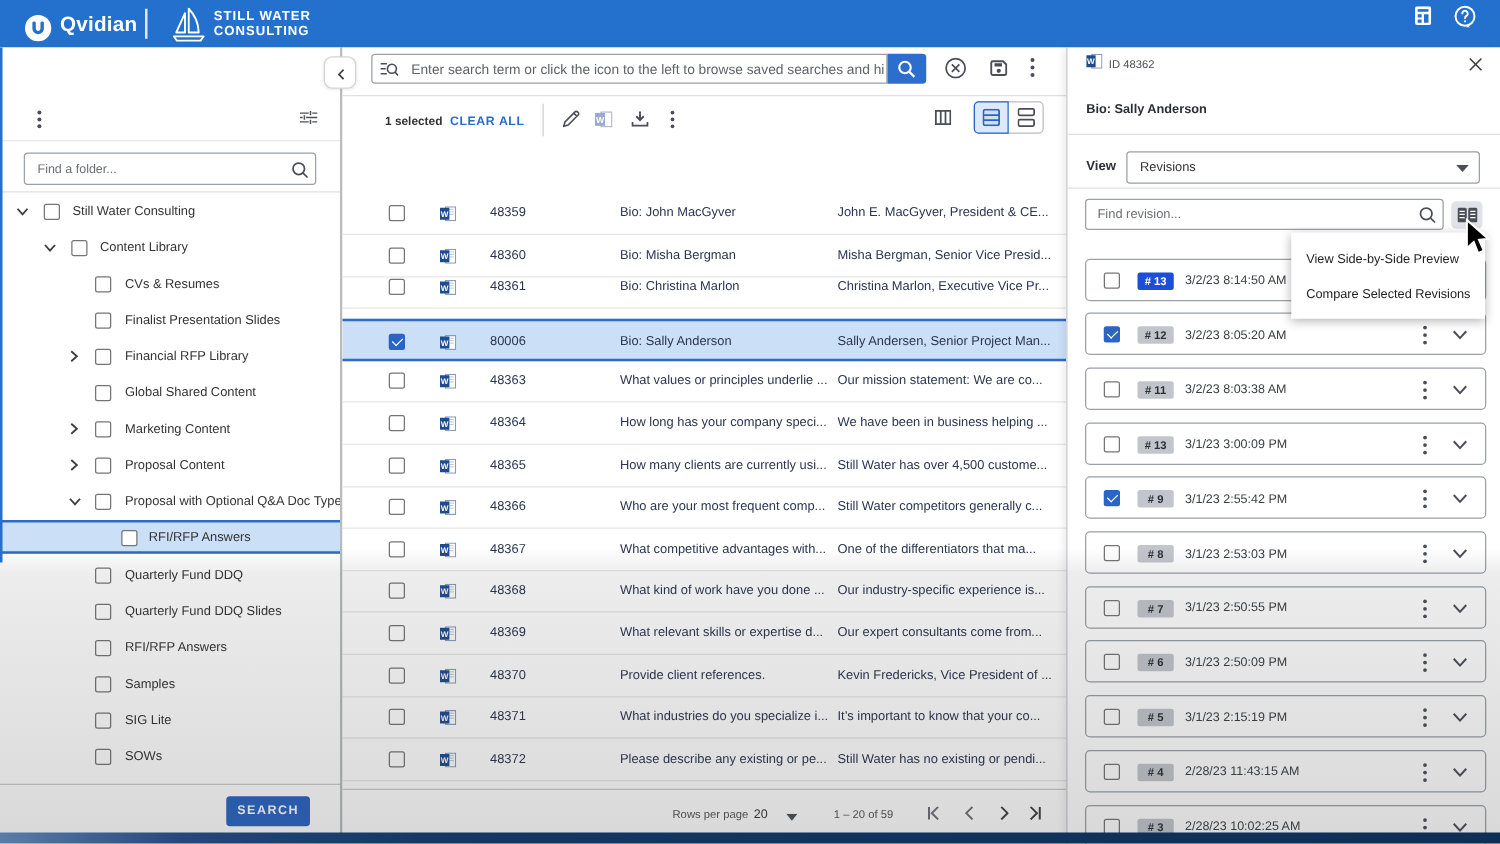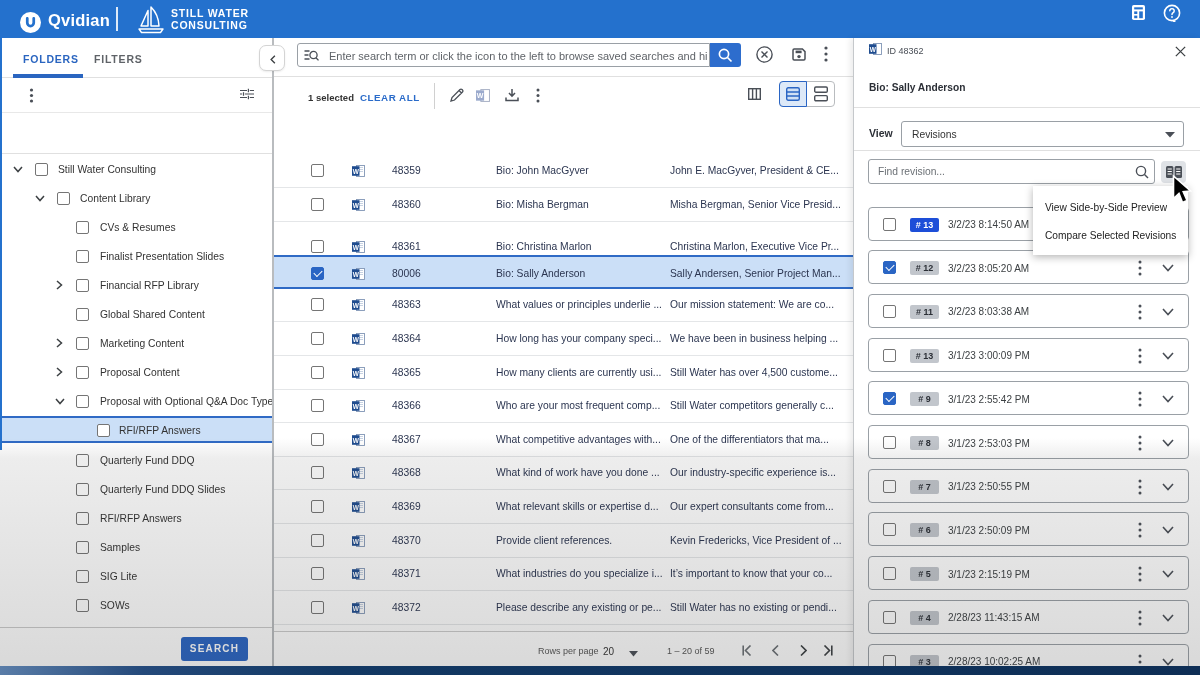--- a/index.html
+++ b/index.html
@@ -111,36 +111,38 @@
       </g>
     </svg>
   <svg class="abs" style="left:1163px;top:4px" width="18" height="18" viewBox="0 0 18 18">
     <circle cx="9" cy="9" r="7.6" fill="none" stroke="#fff" stroke-width="1.6"></circle>
     <path d="M11 16.2 L9.6 18 L13 18 Z" fill="#fff"></path>
     <path d="M6.8 6.8 a2.2 2.2 0 1 1 3.4 1.9 c-0.8 0.5 -1.2 0.9 -1.2 1.8" fill="none" stroke="#fff" stroke-width="1.5" stroke-linecap="round"></path>
     <circle cx="9" cy="13" r="0.9" fill="#fff"></circle>
   </svg>
 </div>
 <div class="sidebar">
-  <div class="tabs">
-    <div class="tab folders">FOLDERS</div>
-    <div class="tab filters">FILTERS</div>
-    <div class="tab-underline"></div>
-  </div>
   <div class="side-icons">
     <svg class="abs" style="left:29px;top:9px" width="5" height="15" viewBox="0 0 5 15">
         <circle cx="2.5" cy="2" r="1.6" fill="#4a4f57"></circle>
         <circle cx="2.5" cy="7.5" r="1.6" fill="#4a4f57"></circle>
         <circle cx="2.5" cy="13" r="1.6" fill="#4a4f57"></circle>
       </svg>
     <svg class="abs" style="left:240px;top:8px" width="14" height="14" viewBox="0 0 20 18">
         <g stroke="#4a4f57" stroke-width="1.7" fill="none">
           <path d="M0 4 h10 M14 4 h6 M0 9 h3 M7 9 h13 M0 14 h10 M14 14 h6"></path>
           <path d="M12 1.5 v5 M5 6.5 v5 M12 11.5 v5"></path>
         </g>
+      </svg>
+  </div>
+  <div class="find-input">
+      <div class="ph">Find a folder...</div>
+    <svg class="abs" style="left:213px;top:6px" width="14" height="14" viewBox="0 0 14 14">
+        <circle cx="6" cy="6" r="4.6" fill="none" stroke="#4a4f57" stroke-width="1.4"></circle>
+        <path d="M9.5 9.5 L13 13" stroke="#4a4f57" stroke-width="1.4"></path>
       </svg>
   </div>
   <div class="side-divider"></div>
   <div class="tree">
       <div class="trow" style="top: 0.5px;">
         <svg style="position:absolute;left:13px;top:11px" width="10" height="7" viewBox="0 0 10 7">
           <path d="M1 1 L5 5.5 L9 1" fill="none" stroke="#3c4043" stroke-width="1.5"></path>
         </svg>
         <span class="cb" style="left:35px"></span>
         <span class="lbl" style="left:58px">Still Water Consulting</span>
@@ -327,21 +329,21 @@
         <svg style="position:absolute;left:78px;top:11px" width="13" height="12" viewBox="0 0 13 12">
           <rect x="4.5" y="0.5" width="8" height="11" fill="#fff" stroke="#8196b5" stroke-width="0.9"></rect>
           <path d="M6.5 2.5 h4.5 M6.5 4.5 h4.5 M6.5 6.5 h4.5" stroke="#b9c6da" stroke-width="0.8"></path>
           <rect x="0" y="1.2" width="7.5" height="9.6" fill="#1f4c8f"></rect>
           <text x="3.75" y="8.6" font-size="6.5" fill="#fff" text-anchor="middle" font-weight="bold" font-family="Liberation Sans">W</text>
         </svg>
         <span class="cid">48360</span>
         <span class="ctitle">Bio: Misha Bergman</span>
         <span class="ctext">Misha Bergman, Senior Vice Presid...</span>
       </div>
-      <div class="drow" style="top: 76px; padding-left: 42px;">
+      <div class="drow" style="top: 59px; padding-left: 42px;">
         <span class="cb"></span>
         <svg style="position:absolute;left:78px;top:11px" width="13" height="12" viewBox="0 0 13 12">
           <rect x="4.5" y="0.5" width="8" height="11" fill="#fff" stroke="#8196b5" stroke-width="0.9"></rect>
           <path d="M6.5 2.5 h4.5 M6.5 4.5 h4.5 M6.5 6.5 h4.5" stroke="#b9c6da" stroke-width="0.8"></path>
           <rect x="0" y="1.2" width="7.5" height="9.6" fill="#1f4c8f"></rect>
           <text x="3.75" y="8.6" font-size="6.5" fill="#fff" text-anchor="middle" font-weight="bold" font-family="Liberation Sans">W</text>
         </svg>
         <span class="cid">48361</span>
         <span class="ctitle">Bio: Christina Marlon</span>
         <span class="ctext">Christina Marlon, Executive Vice Pr...</span>

